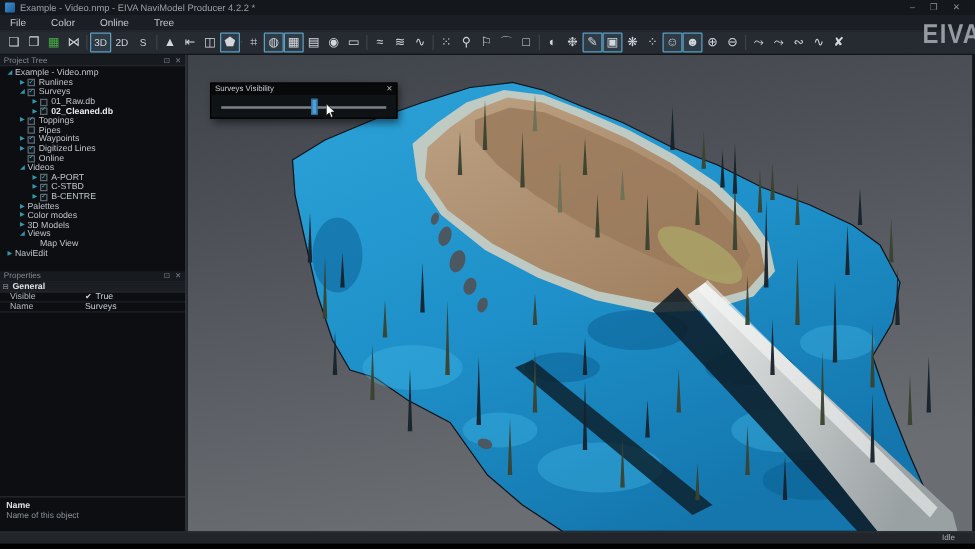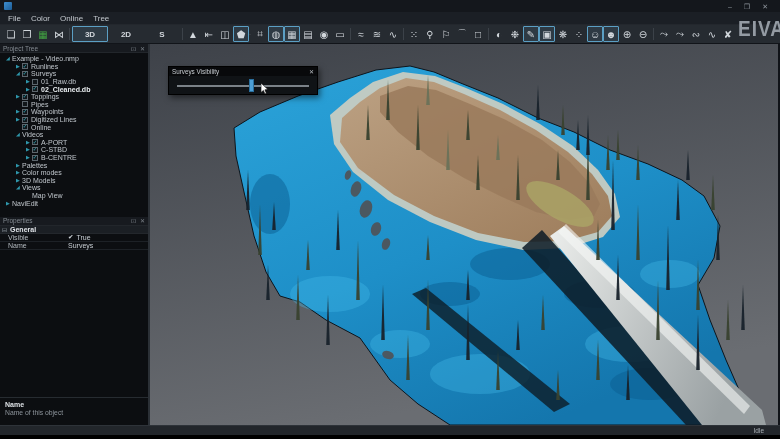--- a/index.html
+++ b/index.html
@@ -8,28 +8,28 @@
   .app { width:780px; height:439px; position:relative; background:#101318; }
 
   
   .titlebar { height:12px; background:#14171c; display:flex; align-items:center; padding:0 4px; }
   .app-icon { width:8px; height:8px; background:linear-gradient(135deg,#3f8fd0,#1c5c96); border-radius:1px; margin-right:4px; flex:0 0 auto; }
   .title-text { font-size:7.5px; color:#9aa1a8; white-space:nowrap; }
   .win-controls { margin-left:auto; display:flex; gap:12px; padding-right:8px; }
   .win-btn { font-size:7px; color:#8d949b; line-height:1; cursor:default; }
 
   
-  .menubar { height:13px; background:#1b1f25; display:flex; align-items:center; padding-left:8px; gap:10px; border-bottom:1px solid #23272d; }
+  .menubar { height:13px; background:#1b1f25; display:flex; align-items:center; padding-left:8px; gap:20px; border-bottom:1px solid #23272d; }
   .menu-item { font-size:8px; color:#c3c8ce; }
 
   
   .toolbar { height:19px; background:#262b31; display:flex; align-items:center; padding-left:3px; border-bottom:1px solid #111419; position:relative; }
   .tb-btn { width:16px; height:16px; display:flex; align-items:center; justify-content:center;
     font-size:10px; color:#d2d7dc; flex:0 0 auto; border:1px solid transparent; border-radius:1px; }
-  .tb-btn.txt { font-size:8px; font-weight:bold; width:36px; }
+  .tb-btn.txt { font-size:8px; font-weight:normal; width:17px; }
   .tb-btn.sel { border-color:#5b9fc4; background:#2e3a44; }
   .tb-sep { width:1px; height:12px; background:#3c4249; margin:0 2px; flex:0 0 auto; }
   .tb-dot { width:3px; color:#7d848b; font-size:6px; flex:0 0 auto; }
   .brand { position:absolute; right:-5px; top:-7px; font-size:19px; font-weight:bold;
     color:#949ba3; letter-spacing:1px; transform:scaleY(1.15); }
 
   
   .main { display:flex; height:381px; }
   .left-panel { width:150px; background:#0c0e11; border-right:2px solid #2b3036; position:relative; display:flex; flex-direction:column; }
   .panel-header { height:9px; background:#171a1f; display:flex; align-items:center; padding:0 3px; border-bottom:1px solid #22262b; }
@@ -73,20 +73,21 @@
   .status-text { font-size:6.5px; color:#aab0b6; }
   .bottom-strip { height:4px; background:#000; }
 </style>
 </head>
 <body>
 
 <div class="app">
 
   <div class="titlebar">
     <div class="app-icon"></div>
+    <div class="title-text">Example - Video.nmp - EIVA NaviModel Producer 4.2.2 *</div>
     <div class="win-controls">
       <span class="win-btn">–</span>
       <span class="win-btn">❐</span>
       <span class="win-btn">✕</span>
     </div>
   </div>
 
   <div class="menubar" id="menubar">
       <span class="menu-item">File</span>
       <span class="menu-item">Color</span>

